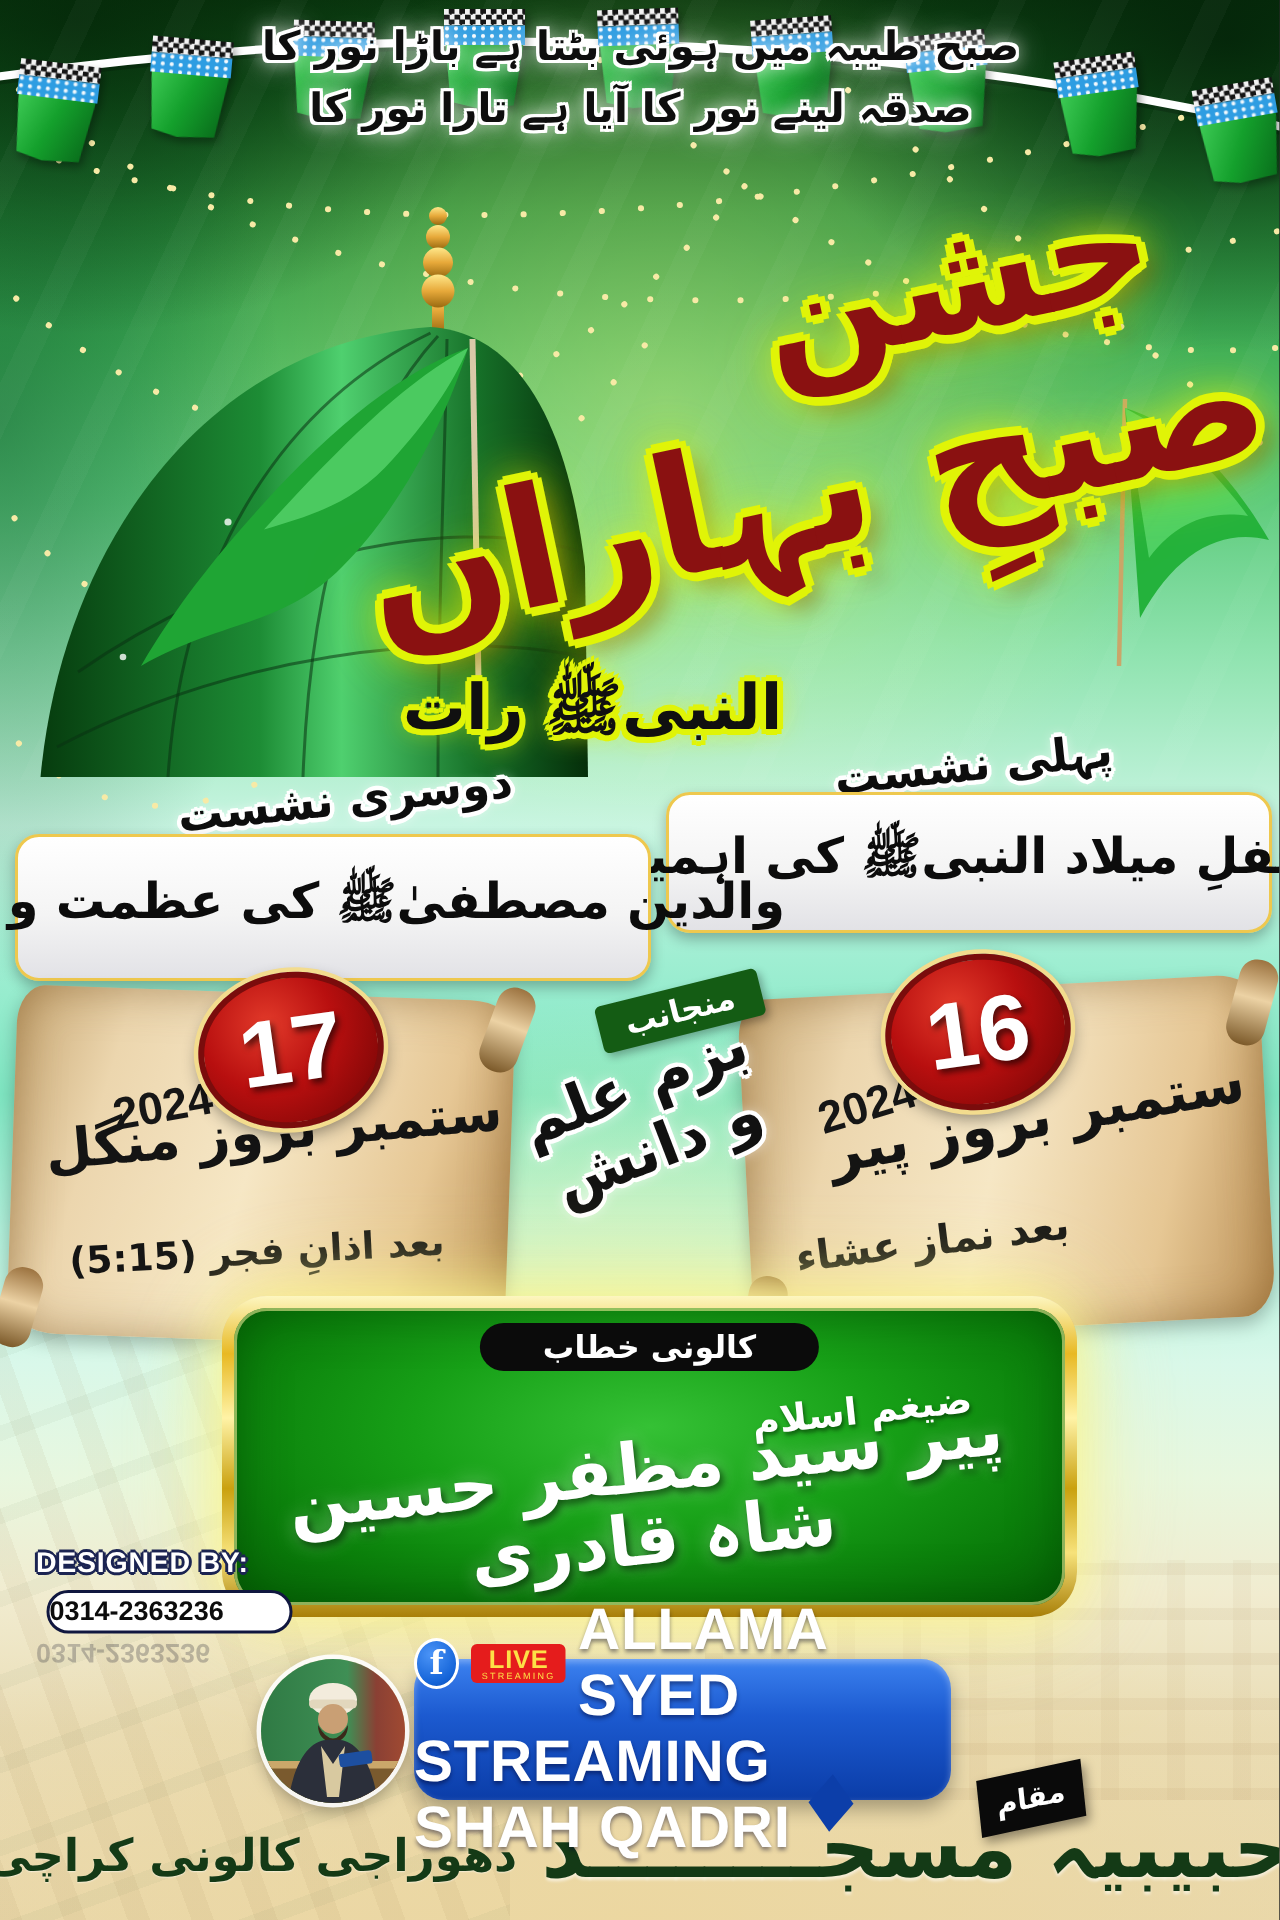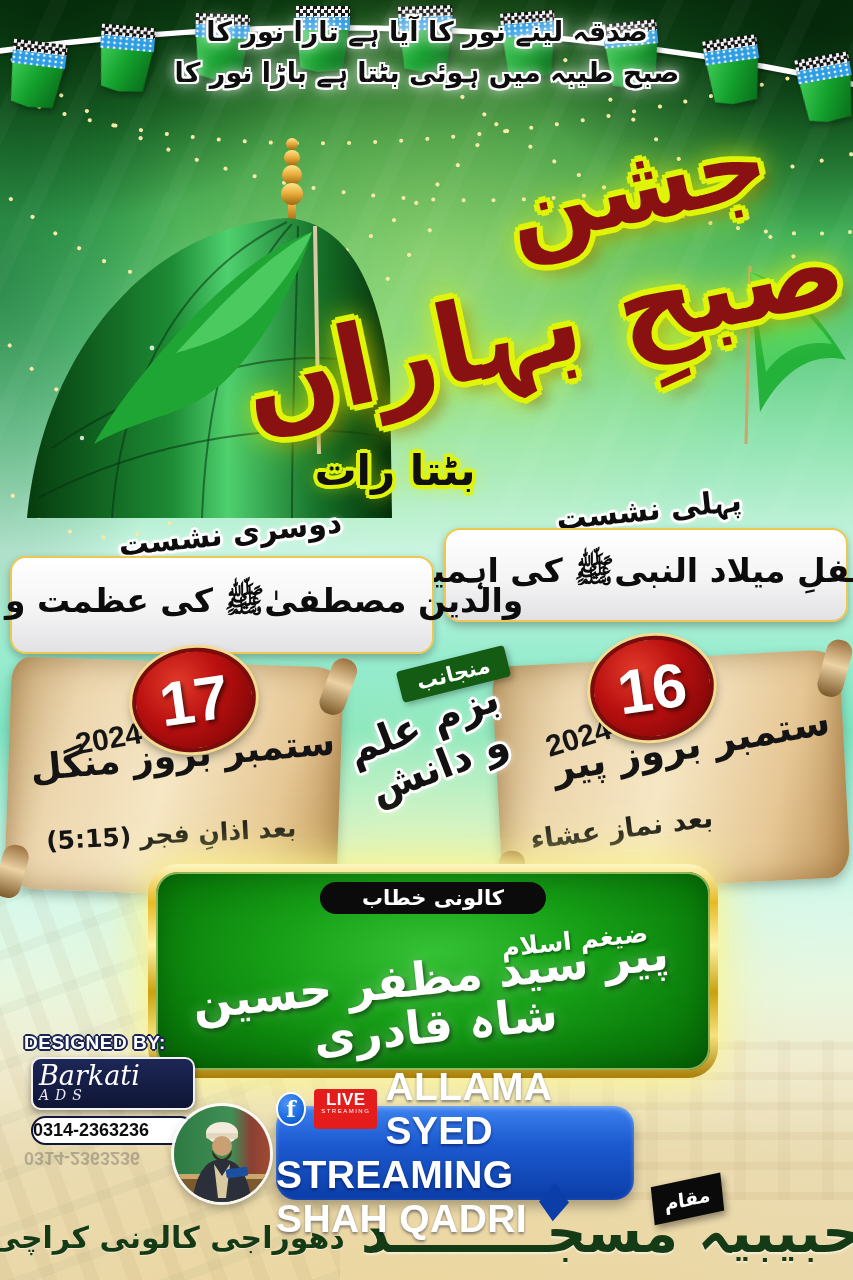--- a/index.html
+++ b/index.html
@@ -147,21 +147,21 @@
         box-shadow:0 6px 13px rgba(0,0,0,.3), inset 0 2px 5px rgba(255,255,255,.35);
         display:flex;flex-direction:column;align-items:center;justify-content:center;
         font-family:"Liberation Sans",sans-serif;}
   .livebar::after{content:"";position:absolute;left:266px;bottom:-14px;width:24px;height:24px;
         background:#0c3ea9;transform:rotate(55deg) skew(14deg);}
   .lb-row{display:flex;align-items:center;gap:8px;}
   .fb{width:30px;height:30px;border-radius:50%;border:2px solid #fff;color:#fff;
         background:radial-gradient(circle at 35% 30%,#4b94f7,#1464d8 70%,#0d4bb0);
         font-family:"DejaVu Serif",serif;font-weight:bold;font-size:22px;
         display:flex;align-items:center;justify-content:center;line-height:1;}
-  .live{background:#e51c1c;border-radius:4px;padding:2px 7px 15px;color:#ffffff;text-align:center;line-height:1;}
+  .live{background:#e51c1c;border-radius:4px;padding:2px 7px 1px;color:#fde047;text-align:center;line-height:1;}
   .lv{font-size:17px;font-weight:bold;letter-spacing:.5px;}
   .st{font-size:6px;letter-spacing:1.5px;}
   .lb-t1,.lb-t2{font-size:39px;font-weight:bold;color:#fff;letter-spacing:.4px;
         text-shadow:0 2px 3px rgba(0,0,40,.45);}
 
   .venue{position:absolute;left:0;right:0;bottom:6px;height:84px;z-index:10;
         display:flex;align-items:center;justify-content:center;gap:16px;direction:rtl;}
   .v-masjid{font-size:56px;font-weight:bold;color:#143a16;white-space:nowrap;
         text-shadow:0 2px 2px rgba(255,255,255,.55);}
   .v-addr{font-size:30px;font-weight:bold;color:#143a16;white-space:nowrap;padding-top:10px;
@@ -285,27 +285,27 @@
         <div class="grn"></div>
       </div>
     <div class="bunt" style="left:794px;top:56px;transform:rotate(-10deg)">
       <div class="chk"></div>
         <div class="blu"></div>
         <div class="grn"></div>
       </div>
   </div>
 
   <div class="abs couplet rtl">
+    <div>صبح طیبہ میں ہوئی بٹتا ہے باڑا نور کا</div>
     <div>صدقہ لینے نور کا آیا ہے تارا نور کا</div>
-    <div>صبح طیبہ میں ہوئی بٹتا ہے باڑا نور کا</div>
   </div>
 
   <div class="t1 rtl">جشن</div>
   <div class="t2 rtl">صبحِ بہاراں</div>
-  <div class="abs night rtl">بٹتا رات</div>
+  <div class="abs night rtl">النبیﷺ رات</div>
 
   <div class="sess-lbl lbl1 rtl">پہلی نشست</div>
   <div class="topic-box box1 rtl">محفلِ میلاد النبیﷺ کی اہمیت</div>
   <div class="sess-lbl lbl2 rtl">دوسری نشست</div>
   <div class="topic-box box2 rtl">والدین مصطفیٰﷺ کی عظمت و شان</div>
 
   <div class="scroll scroll-r">
     <div class="curl c-tr"></div>
     <div class="curl c-bl"></div>
     <div class="s-year sr-year">2024</div>
@@ -329,24 +329,20 @@
   <div class="panel-frame">
     <div class="panel-inner">
       <div class="k-badge rtl">کالونی خطاب</div>
       <div class="k-hon rtl">ضیغم اسلام</div>
       <div class="k-name rtl">پیر سید مظفر حسین شاہ قادری</div>
     </div>
   </div>
 
   <div class="designer">
     <div class="d-head">DESIGNED BY:</div>
-    <div class="d-brand">
-      <div class="d-b1">Barkati</div>
-      <div class="d-b2">ADS</div>
-    </div>
     <div class="d-phone">0314-2363236</div>
     <div class="d-reflect">0314-2363236</div>
   </div>
 
   <div class="photo">
     <svg width="96" height="96" viewBox="0 0 96 96">
       <defs>
         <linearGradient id="pbg" x1="0" y1="0" x2="1" y2="0">
           <stop offset="0" stop-color="#2f7a44"></stop>
             <stop offset="0.6" stop-color="#3f8f55"></stop>

